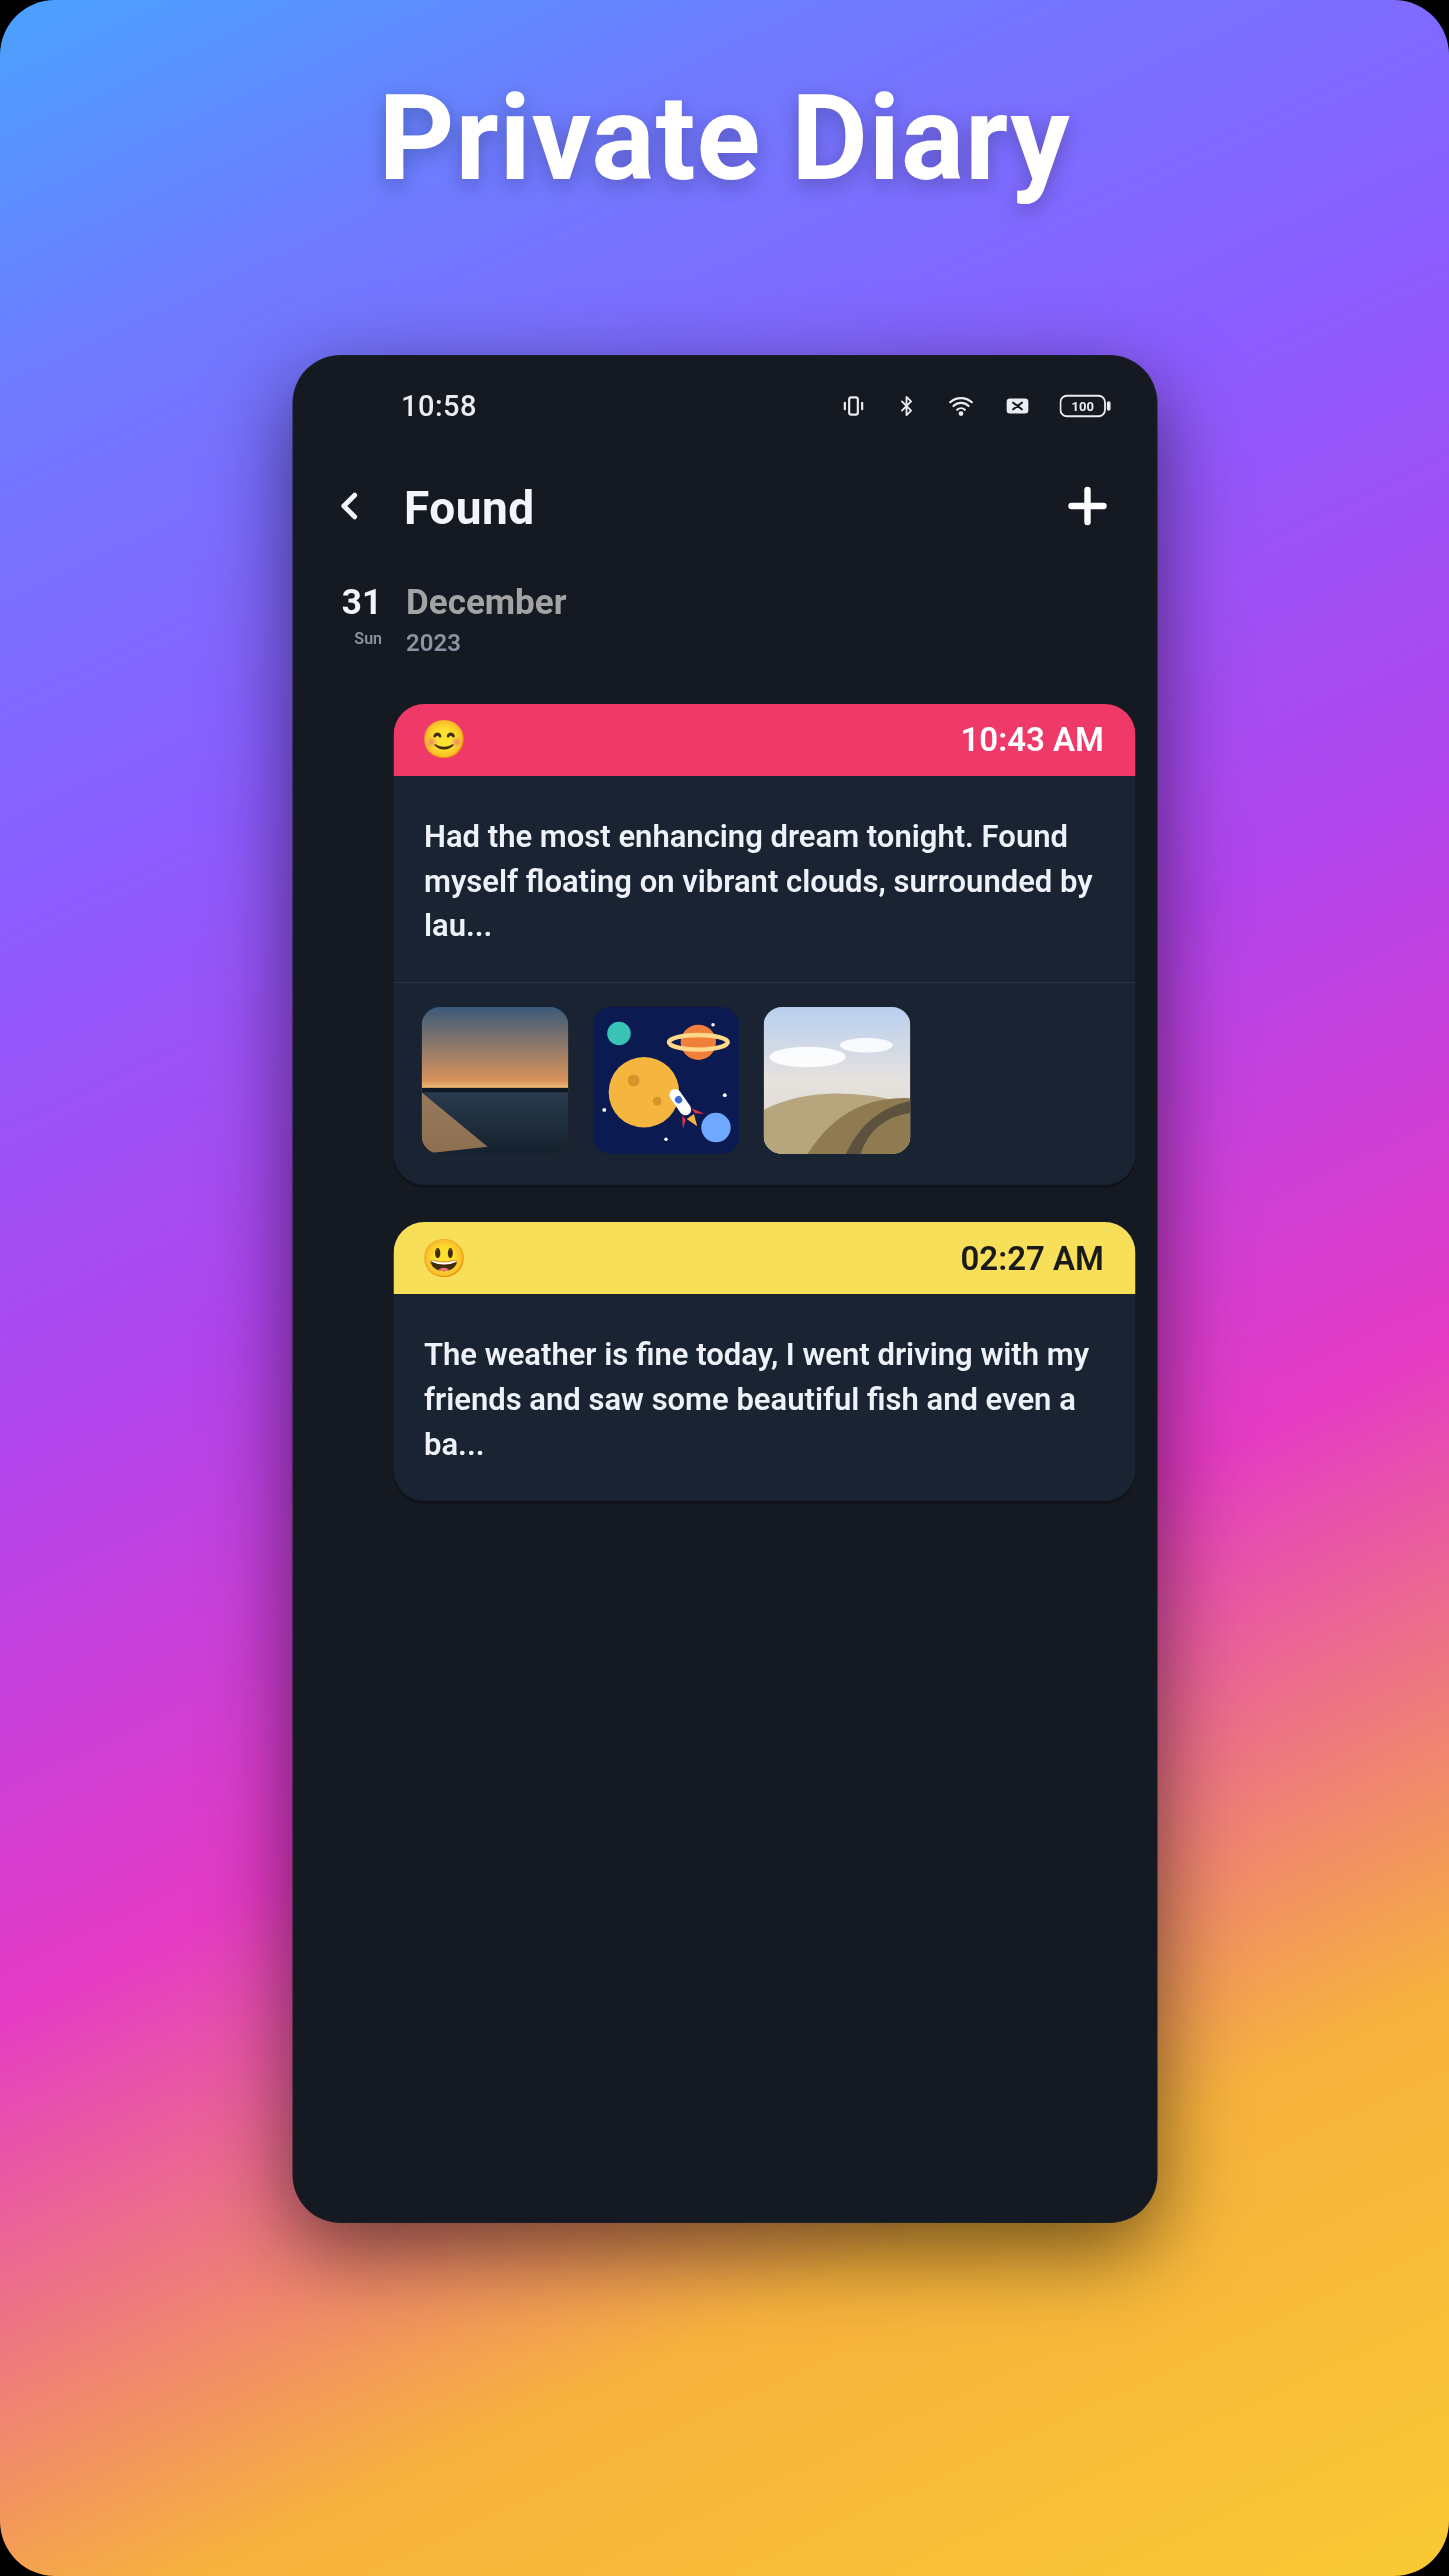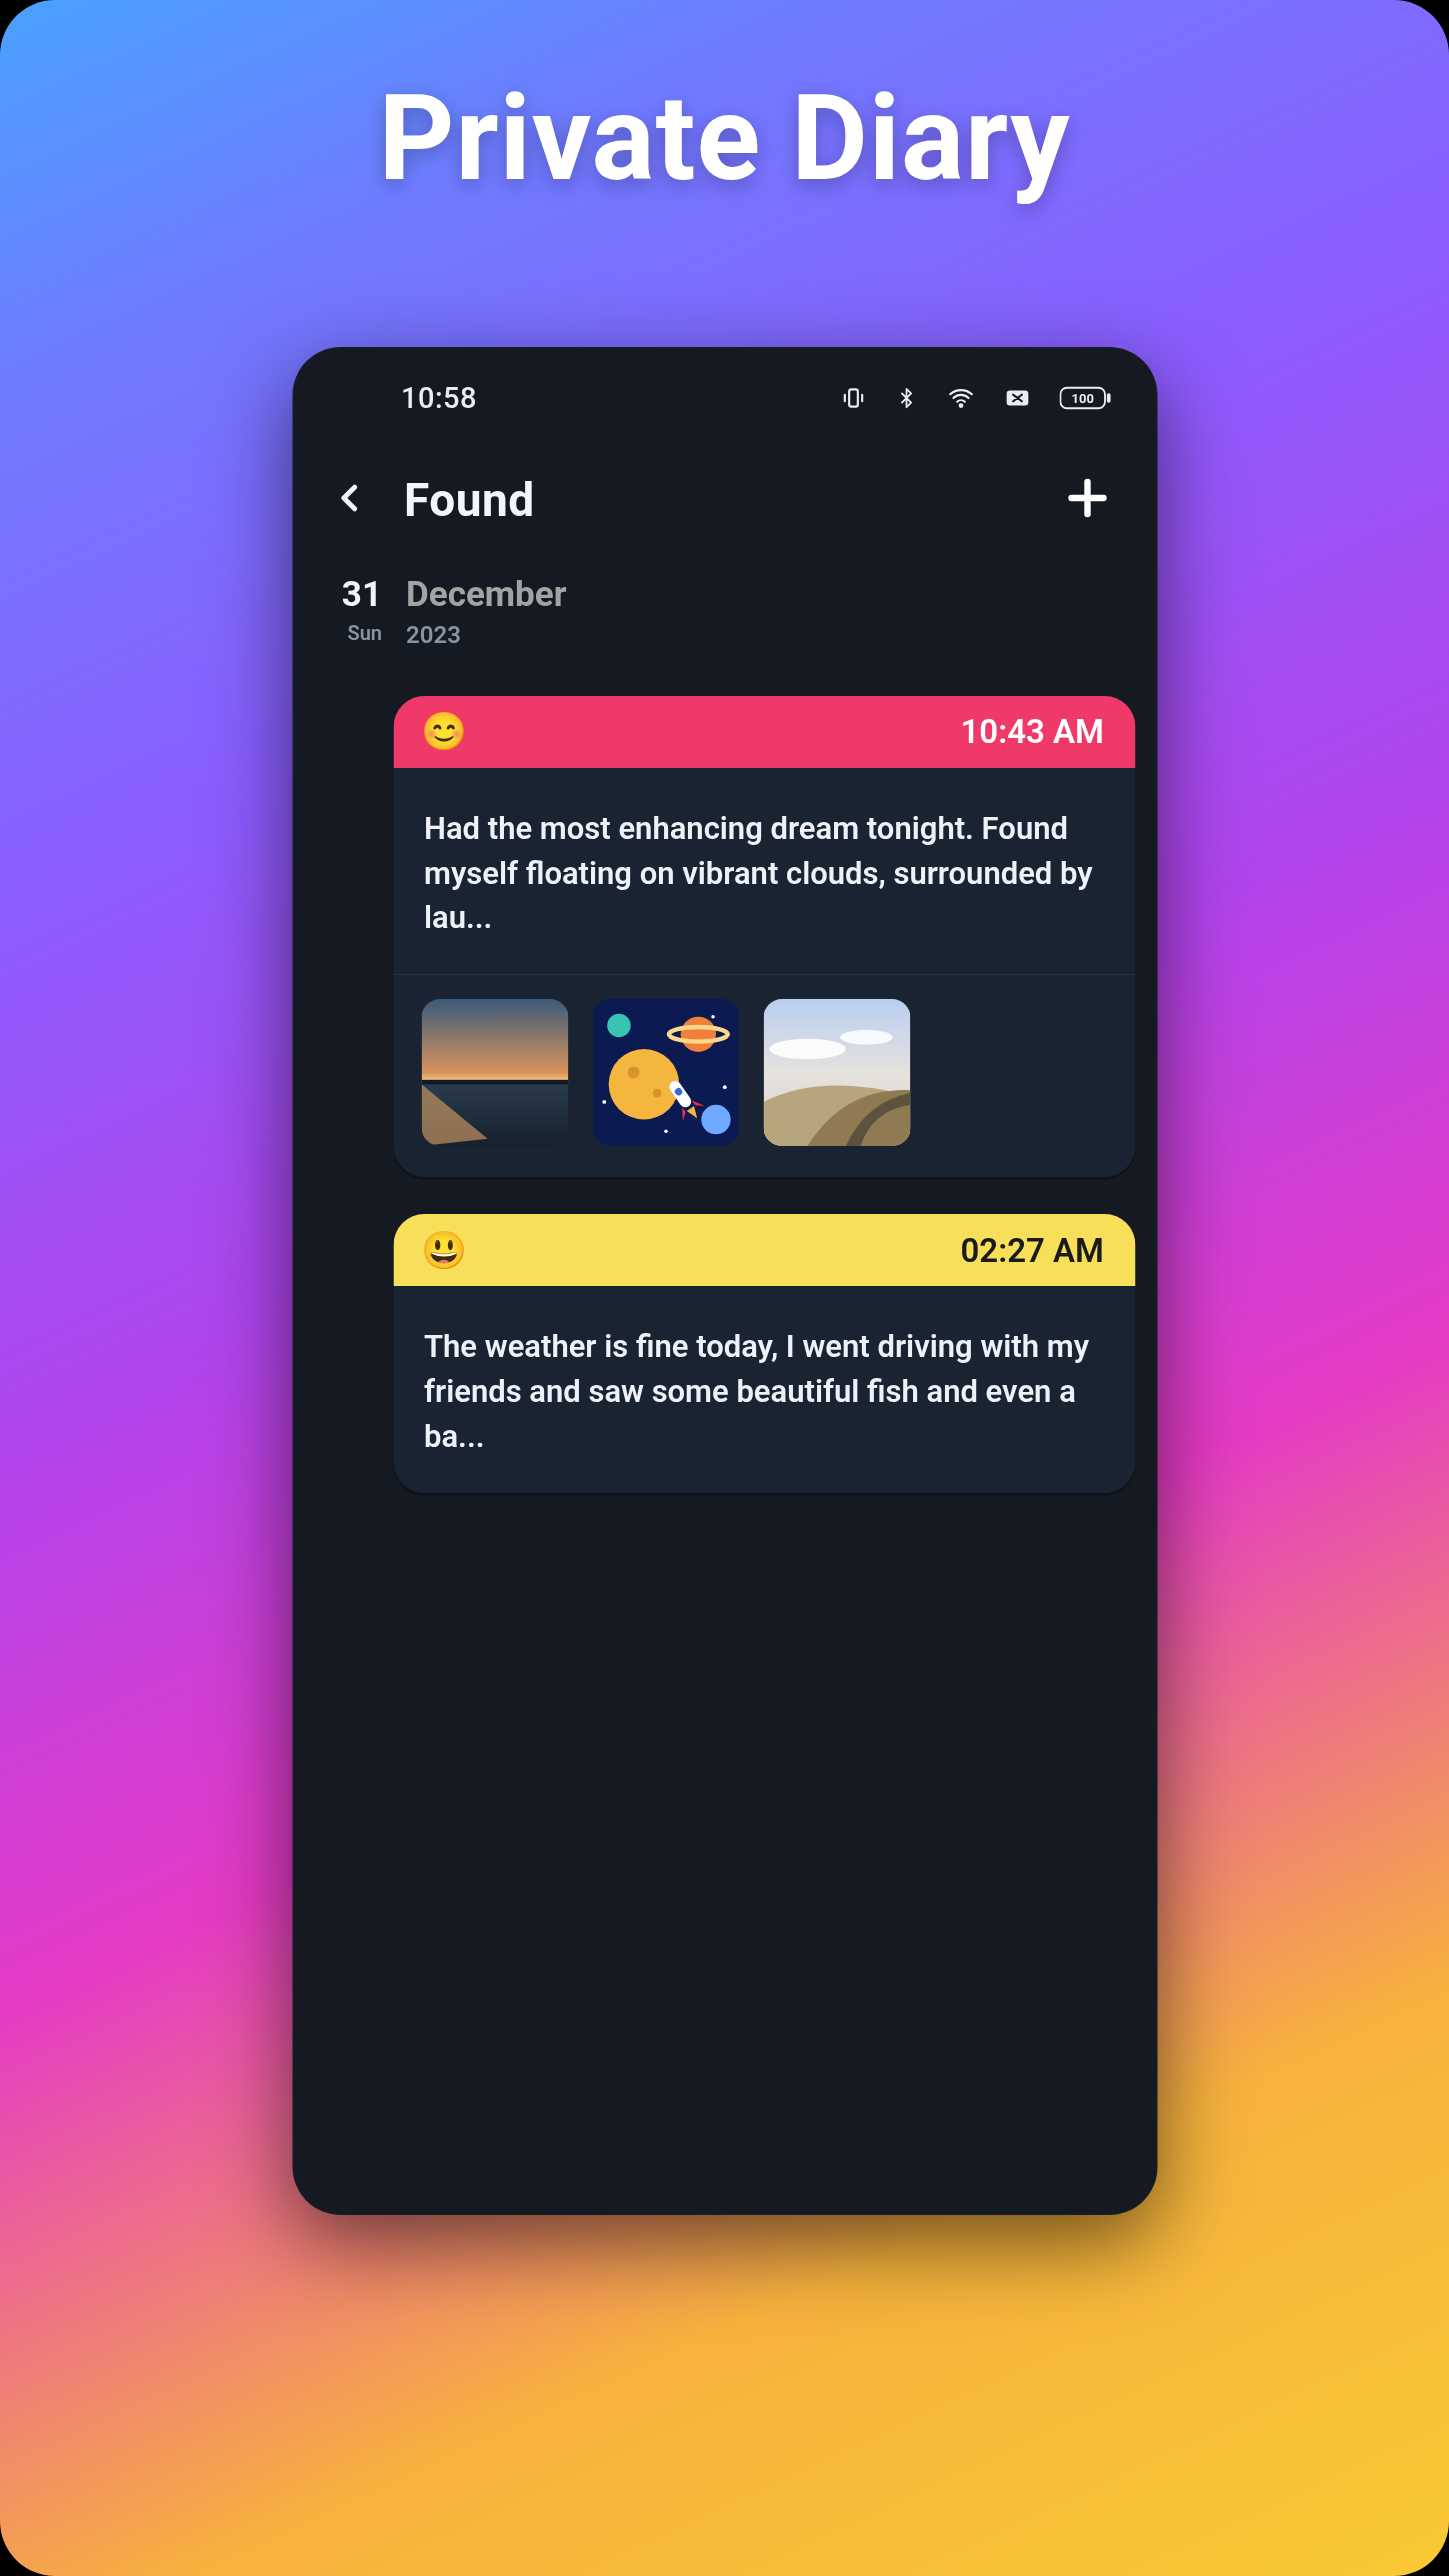--- a/index.html
+++ b/index.html
@@ -31,21 +31,21 @@
     color: #ffffff;
     font-size: 118px;
     font-weight: 700;
     letter-spacing: 0.9px;
     padding-top: 70px;
     text-shadow: 0 5.5px 20px rgba(0,0,0,.25);
   }
   .phone {
     position: absolute;
     left: 50%;
-    top: 347px;
+    top: 355px;
     transform: translateX(-50%);
     width: 865px;
     height: 1868px;
     background: #141922;
     border-radius: 48px;
     overflow: hidden;
     box-shadow: 0 28px 83px rgba(0,0,0,.55), 0 0 0 0.9px rgba(255,255,255,.03) inset;
   }
   
   .status-bar {
@@ -87,21 +87,21 @@
   .add-btn { width: 59px; height:59px; display:flex; align-items:center; justify-content:center; cursor:pointer; }
 
   
   .date-row {
     display: flex;
     gap: 24px;
     padding: 24px 35px 18.4px 35px;
   }
   .date-col-left { text-align: right; width: 55px; }
   .date-day-num { color:#f1f4f9; font-size: 35px; font-weight: 700; line-height: 1; }
-  .date-weekday { color:#8a93a3; font-size: 20px; font-weight: 600; margin-top: 9.2px; }
+  .date-weekday { color:#8a93a3; font-size: 16px; font-weight: 600; margin-top: 9.2px; }
   .date-month { color:#a3a3a3; font-size: 35px; font-weight: 700; line-height:1; }
   .date-year { color:#8a93a3; font-size: 24px; font-weight: 600; margin-top: 9.2px; }
 
   
   .cards { padding: 28px 22px 0 101px; display:flex; flex-direction:column; gap: 37px; }
   .card {
     background: #192332;
     border-radius: 31px;
     overflow: hidden;
     box-shadow: 0 2.8px 0 rgba(0,0,0,.25);

